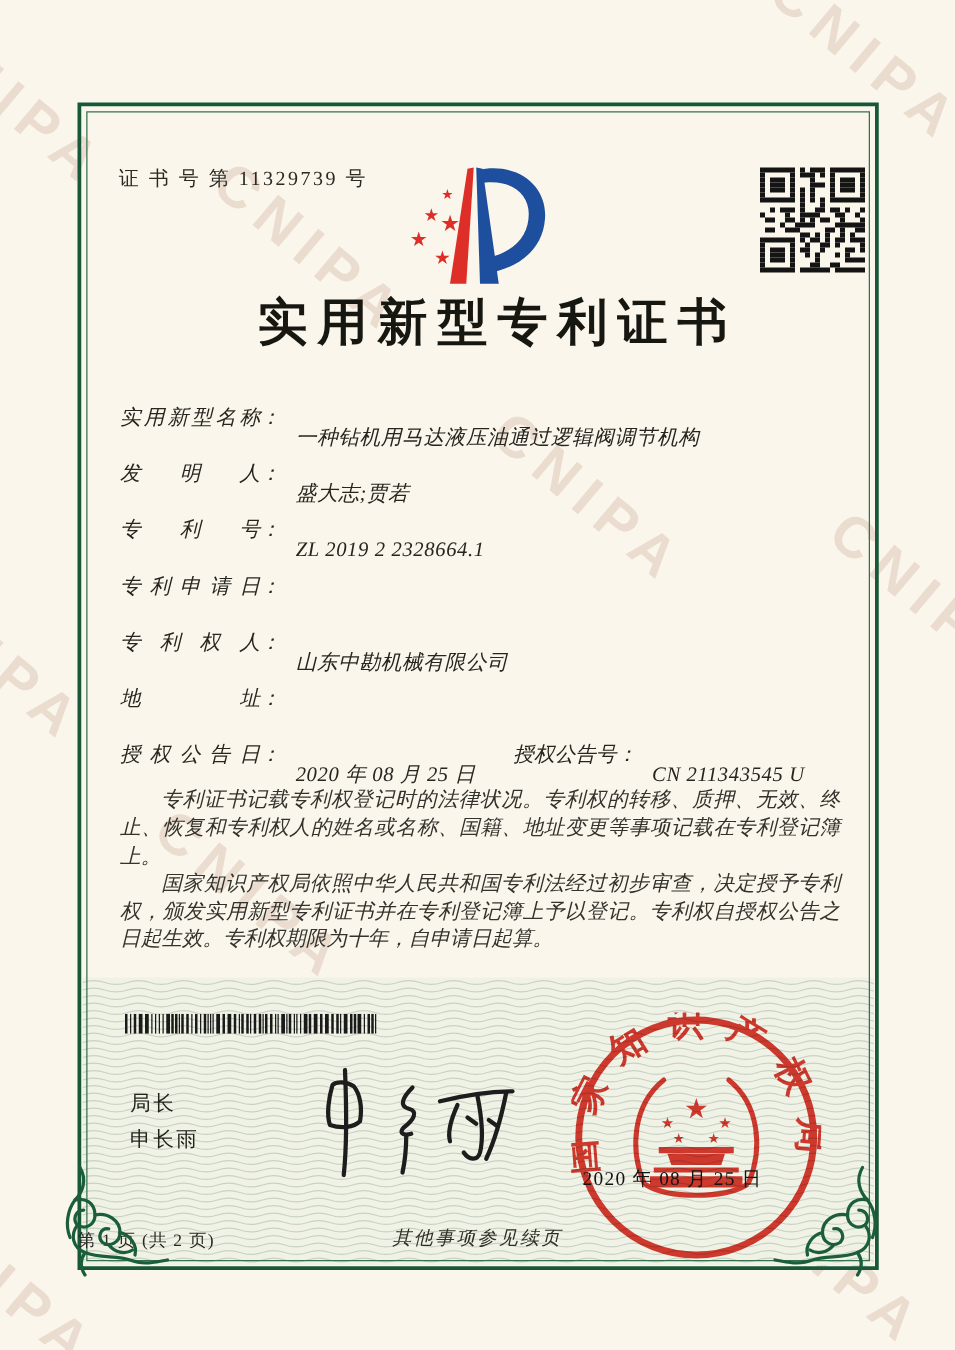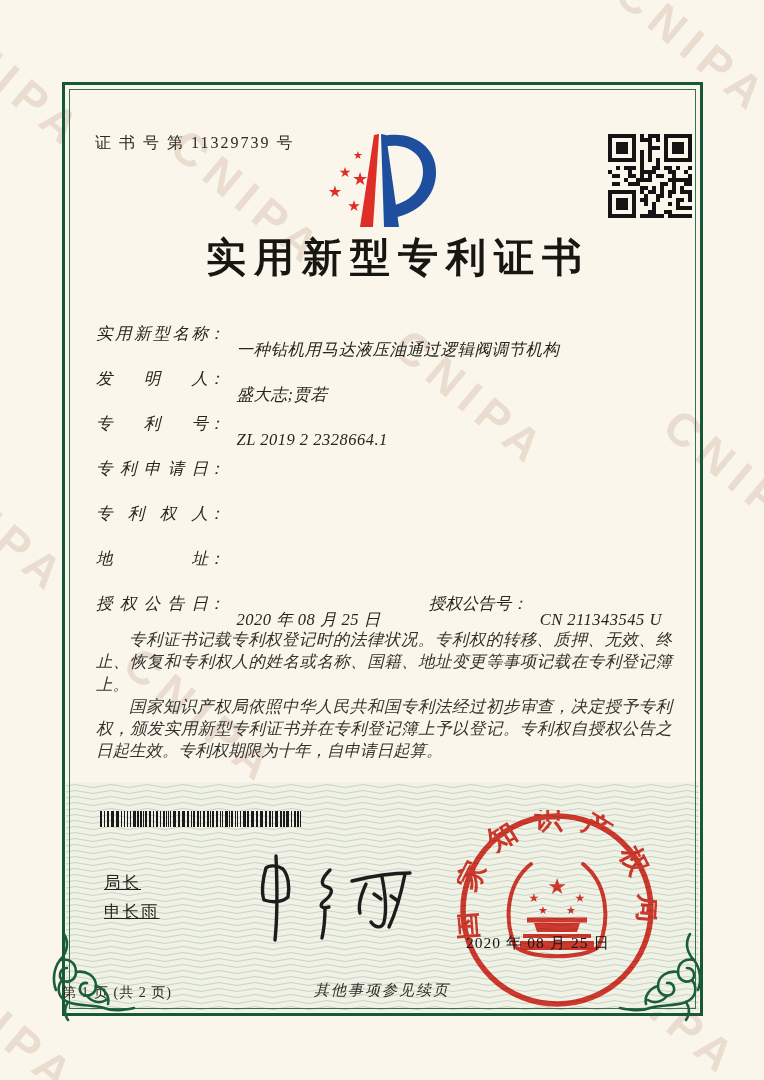--- a/index.html
+++ b/index.html
@@ -32,34 +32,34 @@
   .title {
     position:absolute; z-index:4; left:0; top:230px; width:764px;
     text-align:center; font-size:40px; font-weight:bold;
     letter-spacing:8px; color:#171712;margin-left:16px;
   }
   
   .fields { position:absolute; z-index:4; left:96px; top:322px; width:585px; }
   .frow { height:45px; display:flex; align-items:flex-start; font-size:16.5px; line-height:23px; color:#26251f; white-space:nowrap;font-style:italic; }
   .flabel { display:inline-block; width:112px; text-align:justify; text-align-last:justify; }
   .fcolon { margin-right:12px; }
-  .flabel2 { margin-left:48px; }
+  .flabel2 { margin-left:30px; }
   .fvalue { letter-spacing:.5px;margin-top:16px; }
   
   .paras { position:absolute; z-index:4; left:96px; top:629px; width:576px;
     font-size:16.5px; line-height:22.3px; font-style:italic; color:#33322c;
     text-align:justify; }
   .paras p { text-indent:2em; }
   
   .barcode { position:absolute; z-index:4; left:100px; top:811px; }
   
   .sig-title, .sig-name {
     position:absolute; z-index:4; left:104px;
     font-family:"Liberation Sans","DejaVu Sans",sans-serif;
-    font-size:16.5px; color:#23221d; letter-spacing:2px;text-decoration:underline;
+    font-size:16.5px; color:#23221d; letter-spacing:2px;
   }
   .sig-title { top:872px; }
   .sig-name  { top:901px; }
   .sig-hand { position:absolute; z-index:4; left:224px; top:850px; }
   
   .seal { position:absolute; z-index:4; left:457px; top:810px; mix-blend-mode:multiply; opacity:.94; }
   .seal-date { position:absolute; z-index:5; left:440px; top:933px; width:196px; text-align:center;
     font-size:15.5px; color:#141414; letter-spacing:1px; }
   
   .orn { position:absolute; z-index:6; }
@@ -394,20 +394,21 @@
         <span class="fcolon">：</span>
         <span class="fvalue">ZL 2019 2 2328664.1</span>
     </div>
     <div class="frow">
       <span class="flabel">专利申请日</span>
         <span class="fcolon">：</span>
     </div>
     <div class="frow">
       <span class="flabel">专利权人</span>
         <span class="fcolon">：</span>
+        <span class="fvalue">山东中勘机械有限公司</span>
     </div>
     <div class="frow">
       <span class="flabel">地址</span>
         <span class="fcolon">：</span>
     </div>
     <div class="frow">
       <span class="flabel">授权公告日</span>
         <span class="fcolon">：</span>
         <span class="fvalue">2020 年 08 月 25 日</span>
       <span class="flabel2">授权公告号</span>

